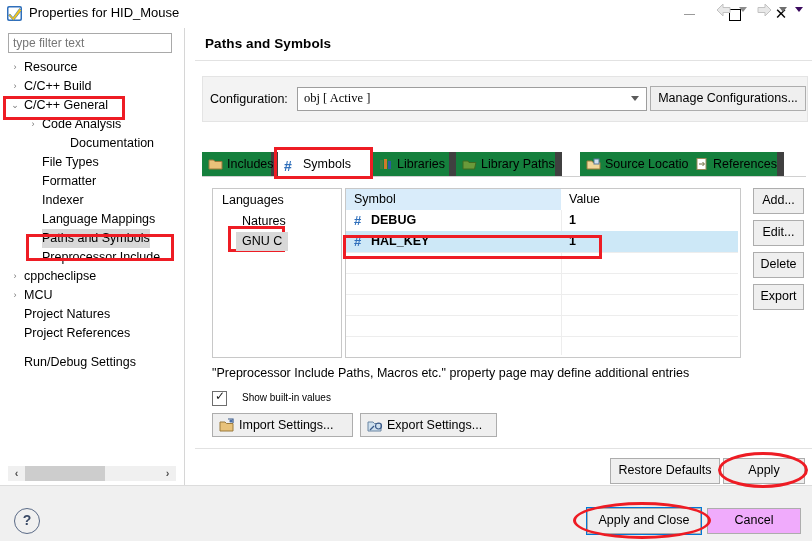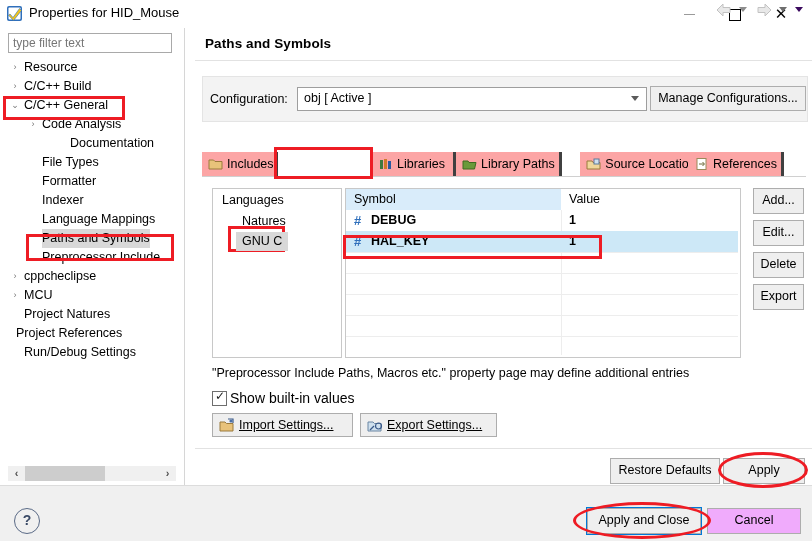--- a/index.html
+++ b/index.html
@@ -59,30 +59,30 @@
   .caret{position:absolute;top:7px;width:0;height:0;border-left:4px solid transparent;border-right:4px solid transparent;}
   #nav-back{left:714px;}
   #nav-back-caret{left:739px;border-top:5px solid #8d8d8d;}
   #nav-fwd{left:754px;}
   #nav-fwd-caret{left:779px;border-top:5px solid #6e6e6e;}
   #nav-menu-caret{left:795px;border-top:5px solid #3b0a5e;}
 
   
   #config-group{left:202px;top:76px;width:604px;height:44px;background:#f3f3f3;border:1px solid #e4e4e4;}
   #config-label{left:210px;top:92px;font-size:12.5px;}
-  #config-combo{left:297px;top:87px;width:348px;height:22px;background:#fff;border:1px solid #9e9e9e;}
+  #config-combo{left:297px;top:87px;width:348px;height:22px;background:#fff;border:1px solid #9e9e9e;font-family:Liberation Serif, serif;}
   #config-combo .val{position:absolute;left:6px;top:0;line-height:21px;font-size:12.5px;}
   #config-combo .cbcaret{position:absolute;right:7px;top:8px;width:0;height:0;border-left:4px solid transparent;border-right:4px solid transparent;border-top:5px solid #5b5b5b;}
   #manage-btn{left:650px;top:86px;width:154px;height:23px;background:#efefef;border:1px solid #adadad;
               text-align:center;line-height:22px;font-size:12.5px;}
 
   
   #tabstrip{left:202px;top:152px;width:604px;height:24px;border-bottom:1px solid #d0d0d0;}
   .tab{position:absolute;top:0;height:24px;line-height:24px;font-size:12.5px;white-space:nowrap;
-       background:#fca5a5;border-right:3px solid #404040;padding:0 7px 0 6px;box-sizing:border-box;color:#000;}
+       background:#15803d;border-right:7px solid #404040;padding:0 7px 0 6px;box-sizing:border-box;color:#000;}
   .tab.active{background:#fff;border-right:1px solid #d0d0d0;border-bottom:1px solid #fff;}
   .tab .tabico{display:inline-block;width:15px;height:14px;vertical-align:-3px;margin-right:4px;position:relative;}
 
   
   #lang-box{left:212px;top:188px;width:128px;height:168px;background:#fff;border:1px solid #c8c8c8;}
   #lang-title{left:222px;top:193px;font-size:12.5px;}
   .lang-item{position:absolute;left:236px;font-size:12.5px;height:19px;line-height:19px;white-space:nowrap;padding:0 6px;}
   .lang-item.sel{background:#d8d8d8;}
 
   
@@ -99,22 +99,22 @@
   .srow .c1t{left:25px;}
   .srow.selected{background:#cde8f7;}
   .grid-line{position:absolute;left:0;width:392px;height:1px;background:#ededed;}
   .col-line{position:absolute;left:215px;top:21px;width:1px;height:145px;background:#ededed;}
 
   
   #note{left:212px;top:366px;font-size:12.5px;white-space:nowrap;}
   #chk-row{left:212px;top:390px;height:16px;}
   #chk-box{position:absolute;left:0;top:1px;width:13px;height:13px;border:1px solid #6e6e6e;background:#fff;}
   #chk-box .tick{position:absolute;left:2px;top:-2px;font-size:12px;color:#1a1a1a;line-height:13px;}
-  #chk-label{position:absolute;left:18px;top:0;font-size:14px;white-space:nowrap;line-height:16px;}
-  .setbtn{position:absolute;top:413px;height:24px;background:#efefef;border:1px solid #adadad;font-size:12.5px;line-height:23px;padding-left:26px;box-sizing:border-box;white-space:nowrap;text-decoration:underline;}
+  #chk-label{position:absolute;left:30px;top:0;font-size:10px;white-space:nowrap;line-height:16px;}
+  .setbtn{position:absolute;top:413px;height:24px;background:#efefef;border:1px solid #adadad;font-size:12.5px;line-height:23px;padding-left:26px;box-sizing:border-box;white-space:nowrap;}
   #import-btn{left:212px;width:141px;}
   #export-btn{left:360px;width:137px;}
   .setbtn .bico{position:absolute;left:6px;top:4px;width:16px;height:15px;}
 
   
   .sidebtn{position:absolute;left:753px;width:49px;height:24px;background:#efefef;border:1px solid #adadad;
            text-align:center;line-height:23px;font-size:12.5px;}
   #btn-add{top:188px;}
   #btn-edit{top:220px;}
   #btn-delete{top:252px;}
@@ -211,25 +211,25 @@
     <div class="tnode" style="top: 228px; left: 8px;">
       <span class="arrow">›</span>
       <span class="tlabel" style="left: 16px;">MCU</span>
     </div>
     <div class="tnode" style="top: 247px; left: 8px;">
       <span class="arrow"></span>
       <span class="tlabel" style="left: 16px;">Project Natures</span>
     </div>
     <div class="tnode" style="top: 266px; left: 8px;">
       <span class="arrow"></span>
-      <span class="tlabel" style="left: 8px;">Project References</span>
+      <span class="tlabel" style="left: 16px;">Project References</span>
     </div>
     <div class="tnode" style="top: 285px; left: 8px;">
       <span class="arrow"></span>
-      <span class="tlabel" style="left: 16px;">Run/Debug Settings</span>
+      <span class="tlabel" style="left: 16px; margin-top: 10px;">Run/Debug Settings</span>
     </div>
   </div>
 
 <div class="abs" id="tree-scroll">
   <div class="sb-arrow sb-left">‹</div>
   <div class="thumb"></div>
   <div class="sb-arrow sb-right">›</div>
 </div>
 
 <div class="abs" id="pane-divider"></div>
@@ -257,20 +257,21 @@
 <div class="abs" id="config-combo">
   <span class="val">obj  [ Active ]</span>
   <span class="cbcaret"></span>
 </div>
 <div class="abs" id="manage-btn">Manage Configurations...</div>
 
 <div class="abs" id="tabstrip">
     <div class="tab" style="left: 0px; width: 76px;"><span class="tabico"><svg width="15" height="14" viewBox="0 0 15 14">
           <path d="M1 3 L5.5 3 L7 4.5 L14 4.5 L14 12 L1 12 Z" fill="#e8c27a" stroke="#9a7a3c"></path>
         </svg></span><span>Includes</span></div>
+    <div class="tab active" style="left: 76px; width: 94px;"><span class="tabico"><span style="color:#2f6fbb;font-weight:bold;font-size:14px;line-height:14px;display:inline-block;">#</span></span><span>Symbols</span></div>
     <div class="tab" style="left: 170px; width: 84px;"><span class="tabico"><svg width="15" height="14" viewBox="0 0 15 14">
           <rect x="2" y="3" width="3" height="9" fill="#3f7a3f"></rect>
           <rect x="6" y="2" width="3" height="10" fill="#cf7a2a"></rect>
           <rect x="10" y="4" width="3" height="8" fill="#2a5aa0"></rect>
         </svg></span><span>Libraries</span></div>
     <div class="tab" style="left: 254px; width: 106px;"><span class="tabico"><svg width="15" height="14" viewBox="0 0 15 14">
           <path d="M1 4 L6 4 L7 5.5 L14 5.5 L12.5 12 L1 12 Z" fill="#6a9a3a" stroke="#3f6a20"></path>
         </svg></span><span>Library Paths</span></div>
     <div class="tab" style="left: 378px; width: 126px; text-align: center;"><span class="tabico"><svg width="15" height="14" viewBox="0 0 15 14">
           <path d="M1 4 L6 4 L7 5.5 L14 5.5 L14 12 L1 12 Z" fill="#f0d79a" stroke="#9a7a3c"></path>

